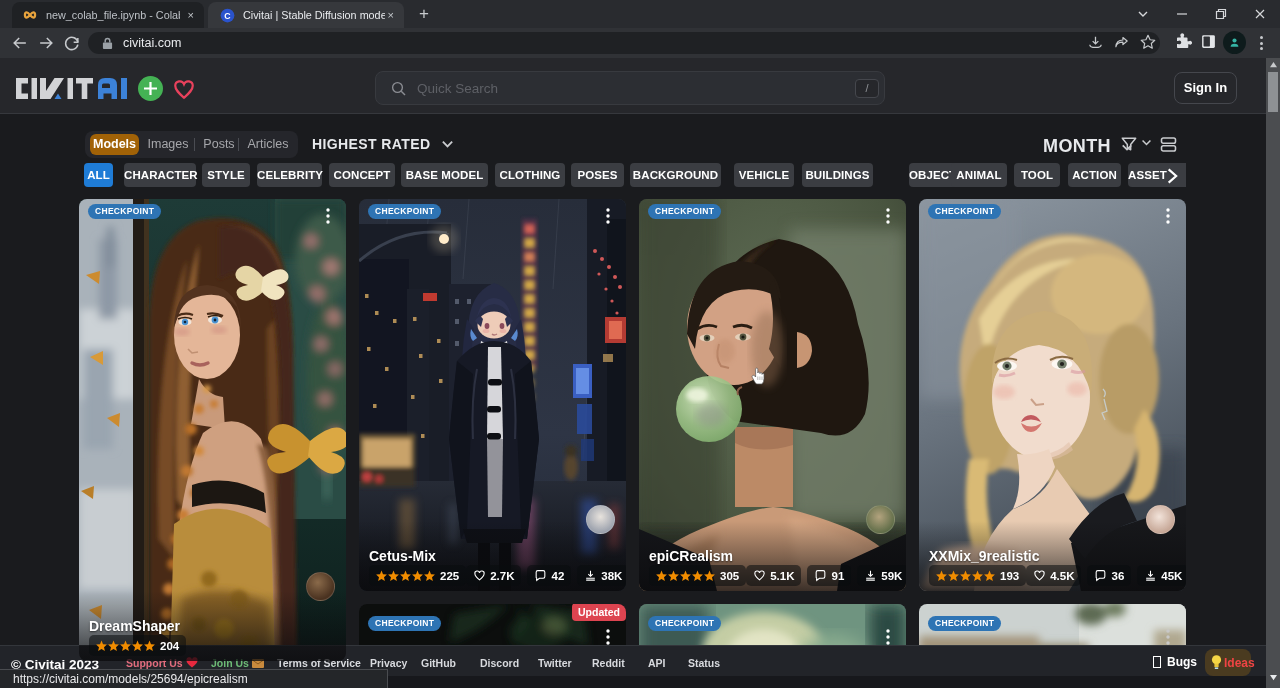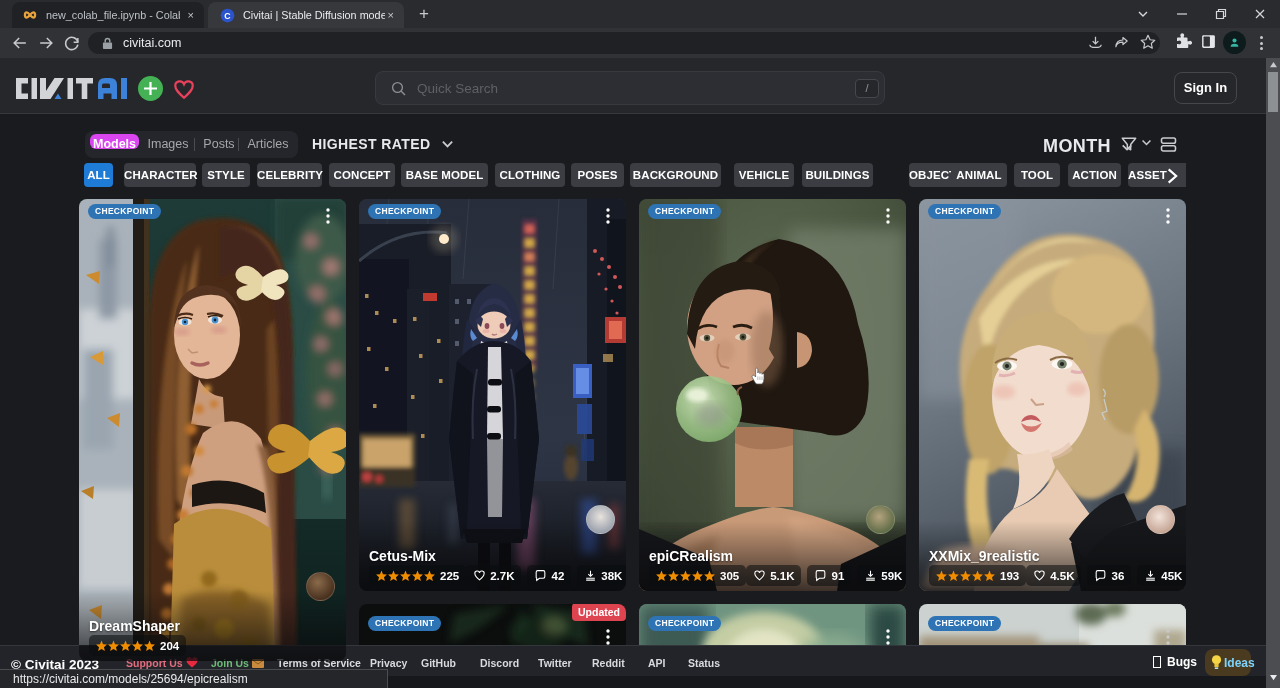--- a/index.html
+++ b/index.html
@@ -20,21 +20,21 @@
 #omnibox { left:88px; top:32px; width:1072px; height:22px; border-radius:11px; background:#1f2124; display:flex; align-items:center; }
 #omniurl { color:#e8eaed; font-size:12.5px; margin-left:30px; }
 
 #siteheader { left:0; top:58px; width:1266px; height:56px; background:#26272b; border-bottom:1px solid #36383d; }
 #searchbar { left:375px; top:71px; width:510px; height:34px; background:#2c2e33; border:1px solid #383a3f; border-radius:8px; }
 #slash { left:855px; top:79px; width:24px; height:19px; border:1px solid #45474d; border-radius:4px; color:#909296; font-size:11px; text-align:center; line-height:17px; background:#26272b; }
 #signin { left:1174px; top:72px; width:63px; height:32px; border:1px solid #45474d; border-radius:8px; color:#fff; font-size:13px; font-weight:bold; text-align:center; line-height:30px; background:#26272b; }
 
 #seg { left:85px; top:131px; width:213px; height:27px; background:#25262b; border-radius:8px; }
 .segitem { position:absolute; top:5px; font-size:12.5px; color:#a6a7ab; height:17px; line-height:17px; text-align:center; }
-.segitem.active { top:3px; height:15px; line-height:21px; background:#d946ef; border-radius:6px; color:#fff; font-weight:bold; }
+.segitem.active { top:3px; height:21px; line-height:21px; background:#a16207; border-radius:6px; color:#fff; font-weight:bold; }
 .segsep { position:absolute; top:7px; width:1px; height:13px; background:#4a4c52; }
 #hrated { left:312px; top:136px; color:#e7e9ec; font-size:14px; font-weight:bold; letter-spacing:0.4px; }
 #monthwrap { left:1043px; top:136px; color:#e7e9ec; font-size:18px; font-weight:bold; letter-spacing:0.4px; }
 
 #chips { left:0px; top:163px; width:1186px; height:25px; overflow:hidden; }
 .chip { position:absolute; top:0; height:24px; line-height:24px; border-radius:4px; background:#3b3d42; color:#fff; font-size:11.5px; font-weight:bold; text-align:center; letter-spacing:0.1px; }
 .chip.blue { background:#1f7cd6; }
 
 .card { border-radius:8px; overflow:hidden; background:#25262b; }
 .badge-cp { position:absolute; left:9px; top:5px; height:15px; line-height:15px; padding:0 7px; border-radius:8px; background:#2e74b4; color:#fff; font-size:8.5px; font-weight:bold; letter-spacing:0.3px; z-index:5; }
@@ -803,21 +803,21 @@
     <span class="lk" style="left:688px;">Status</span>
   </div>
   <div class="abs" style="left:1153px; top:656px; width:8px; height:12px; border:1.3px solid #fff;"></div>
   <div class="abs" style="left:1167px; top:655px; color:#fff; font-weight:bold; font-size:12px;">Bugs</div>
   <div class="abs" style="left:1205px; top:649px; width:46px; height:27px; background:#4a3b20; border-radius:8px;"></div>
   <svg class="abs" style="left:1211px; top:655px" width="11" height="15" viewBox="0 0 11 15">
       <circle cx="5.5" cy="4.8" r="4.6" fill="#f5d545"></circle>
       <rect x="3.4" y="8.6" width="4.2" height="3.4" fill="#e8c43a"></rect>
       <rect x="3.8" y="12.4" width="3.4" height="1.6" fill="#b8dce8"></rect>
     </svg>
-  <div class="abs" style="left:1224px; top:656px; color:#7dd3fc; font-weight:bold; font-size:12px;">Ideas</div>
+  <div class="abs" style="left:1224px; top:656px; color:#ef4444; font-weight:bold; font-size:12px;">Ideas</div>
   <div class="abs" id="tooltip">https://civitai.com/models/25694/epicrealism</div>
 
   <div class="abs" id="sbar"></div>
   <div class="abs" id="sthumb"></div>
   <svg class="abs" style="left:1269px; top:61px" width="9" height="7" viewBox="0 0 10 8">
       <path d="M1 7 L5 1 L9 7 Z" fill="#c8cacc"></path>
     </svg>
   <svg class="abs" style="left:1269px; top:674px" width="9" height="7" viewBox="0 0 10 8">
       <path d="M1 1 L9 1 L5 7 Z" fill="#e8eaec"></path>
     </svg>

